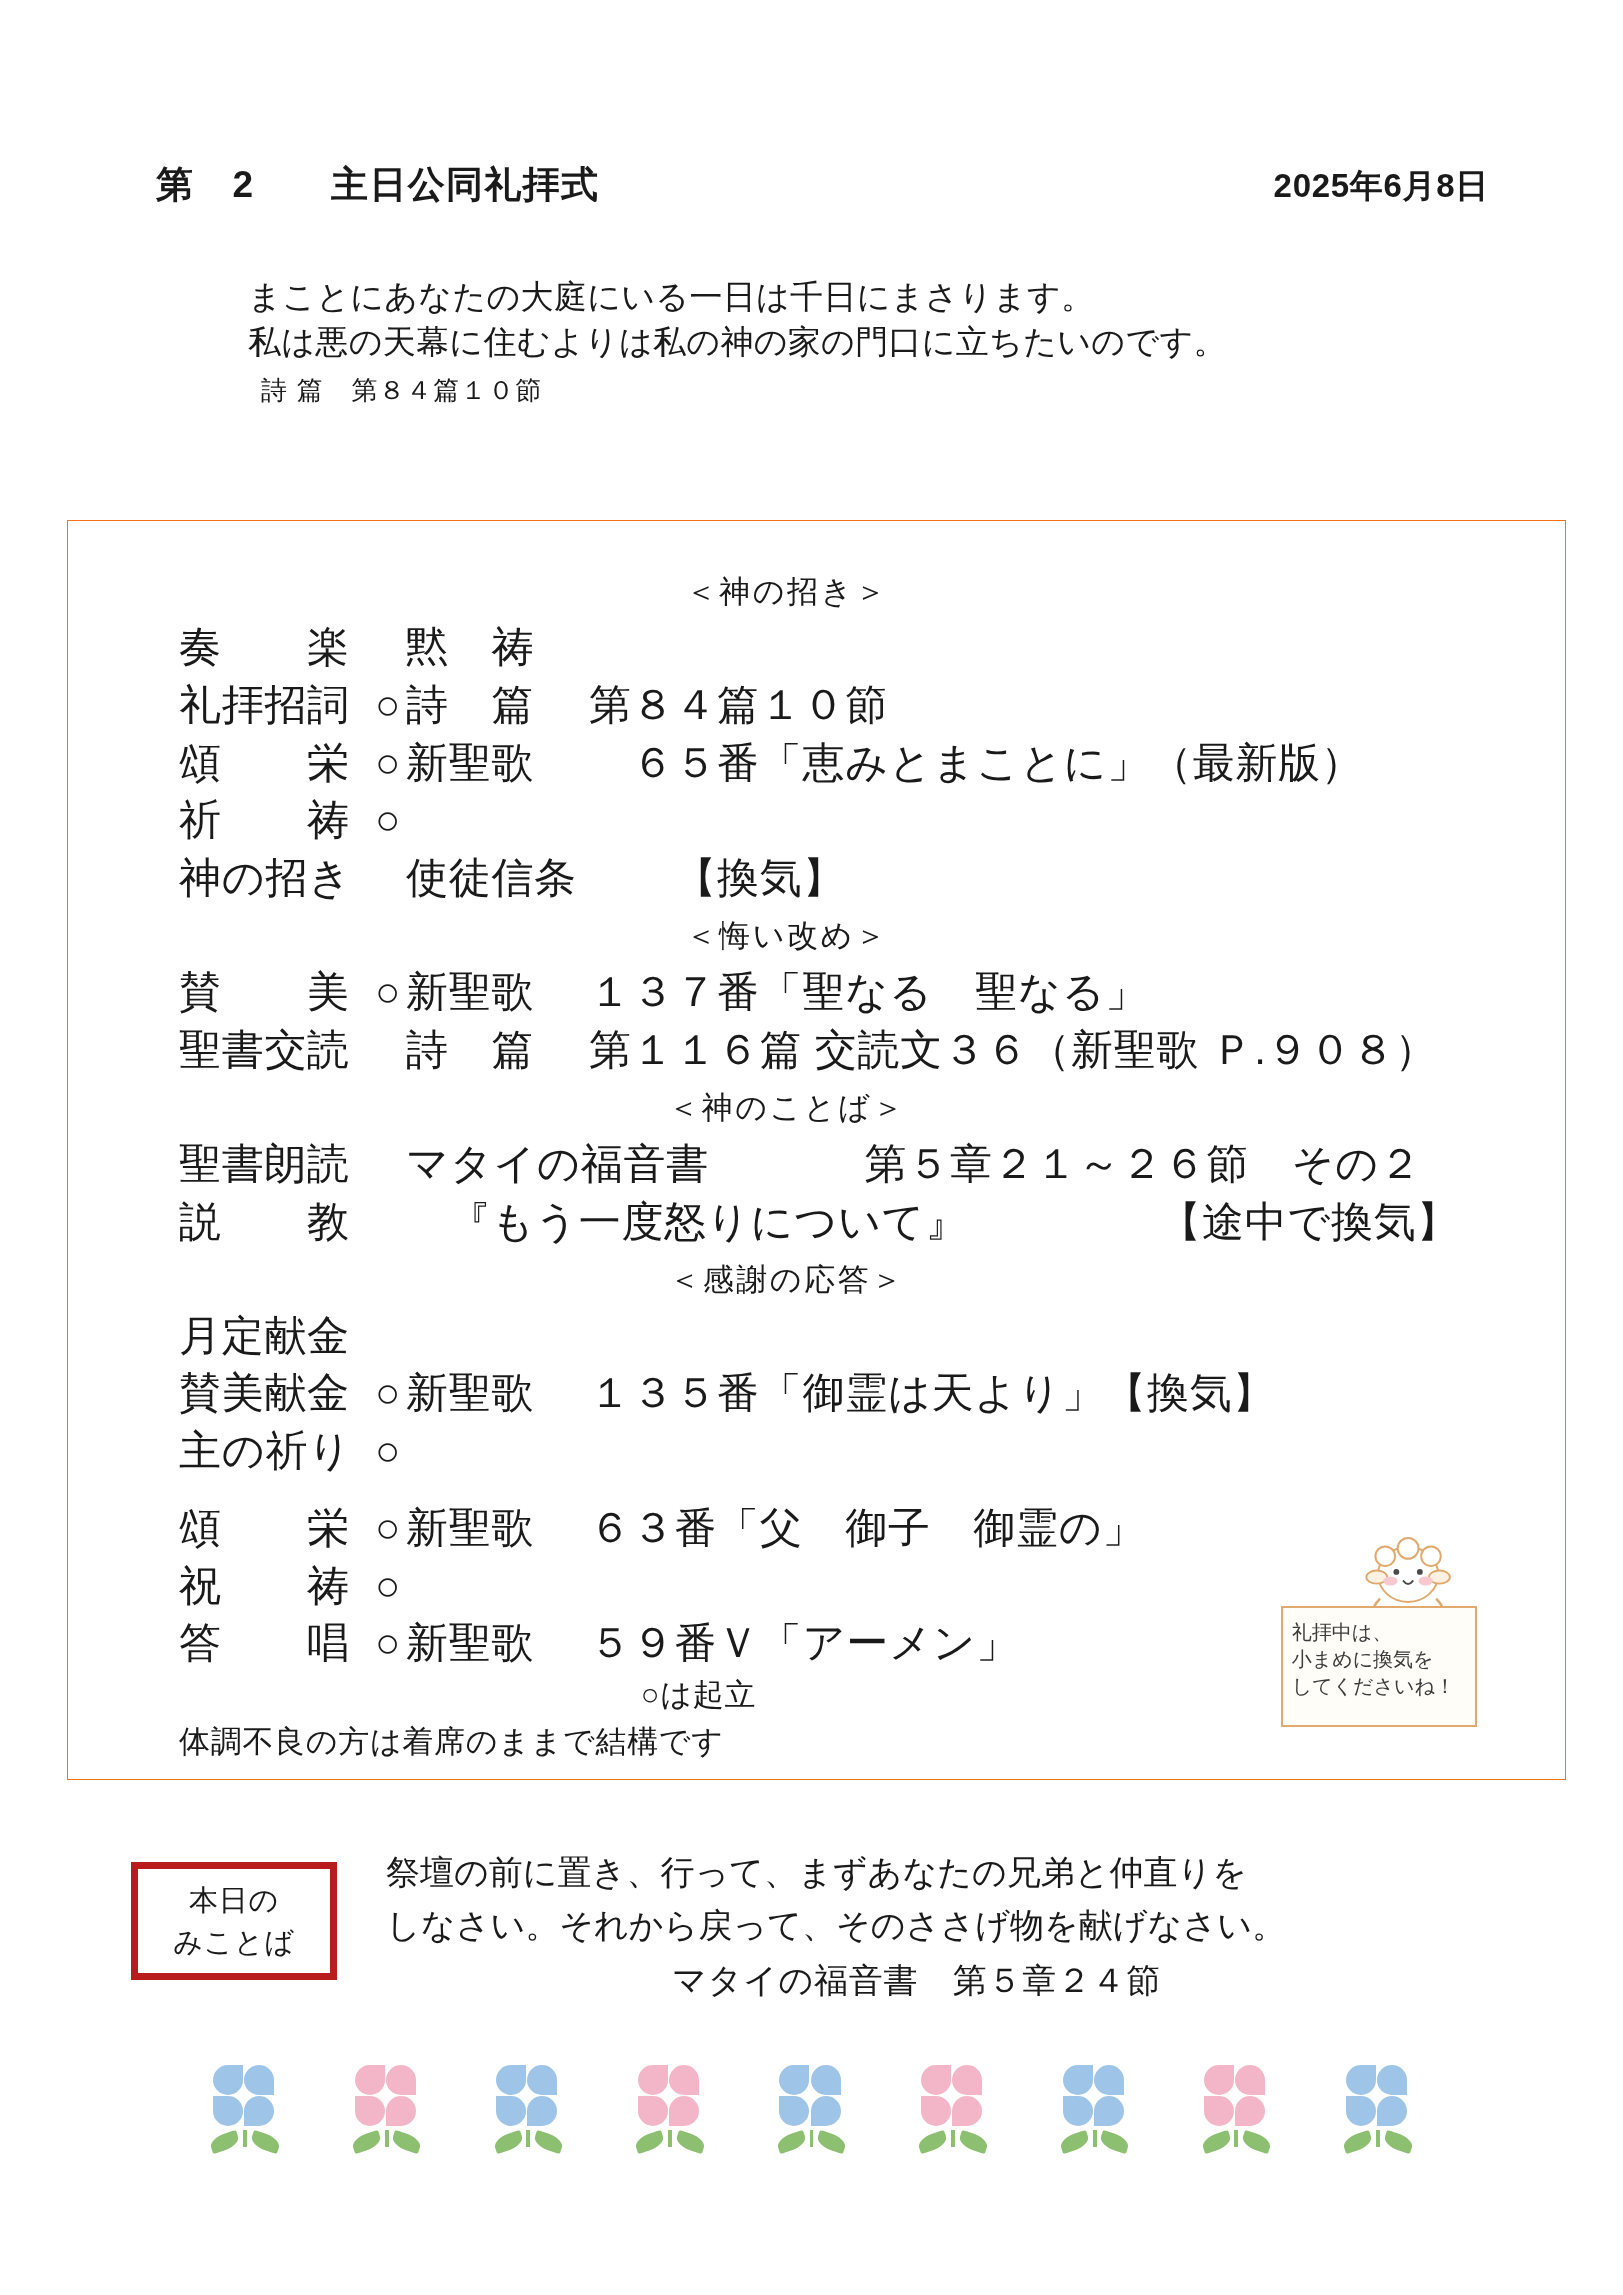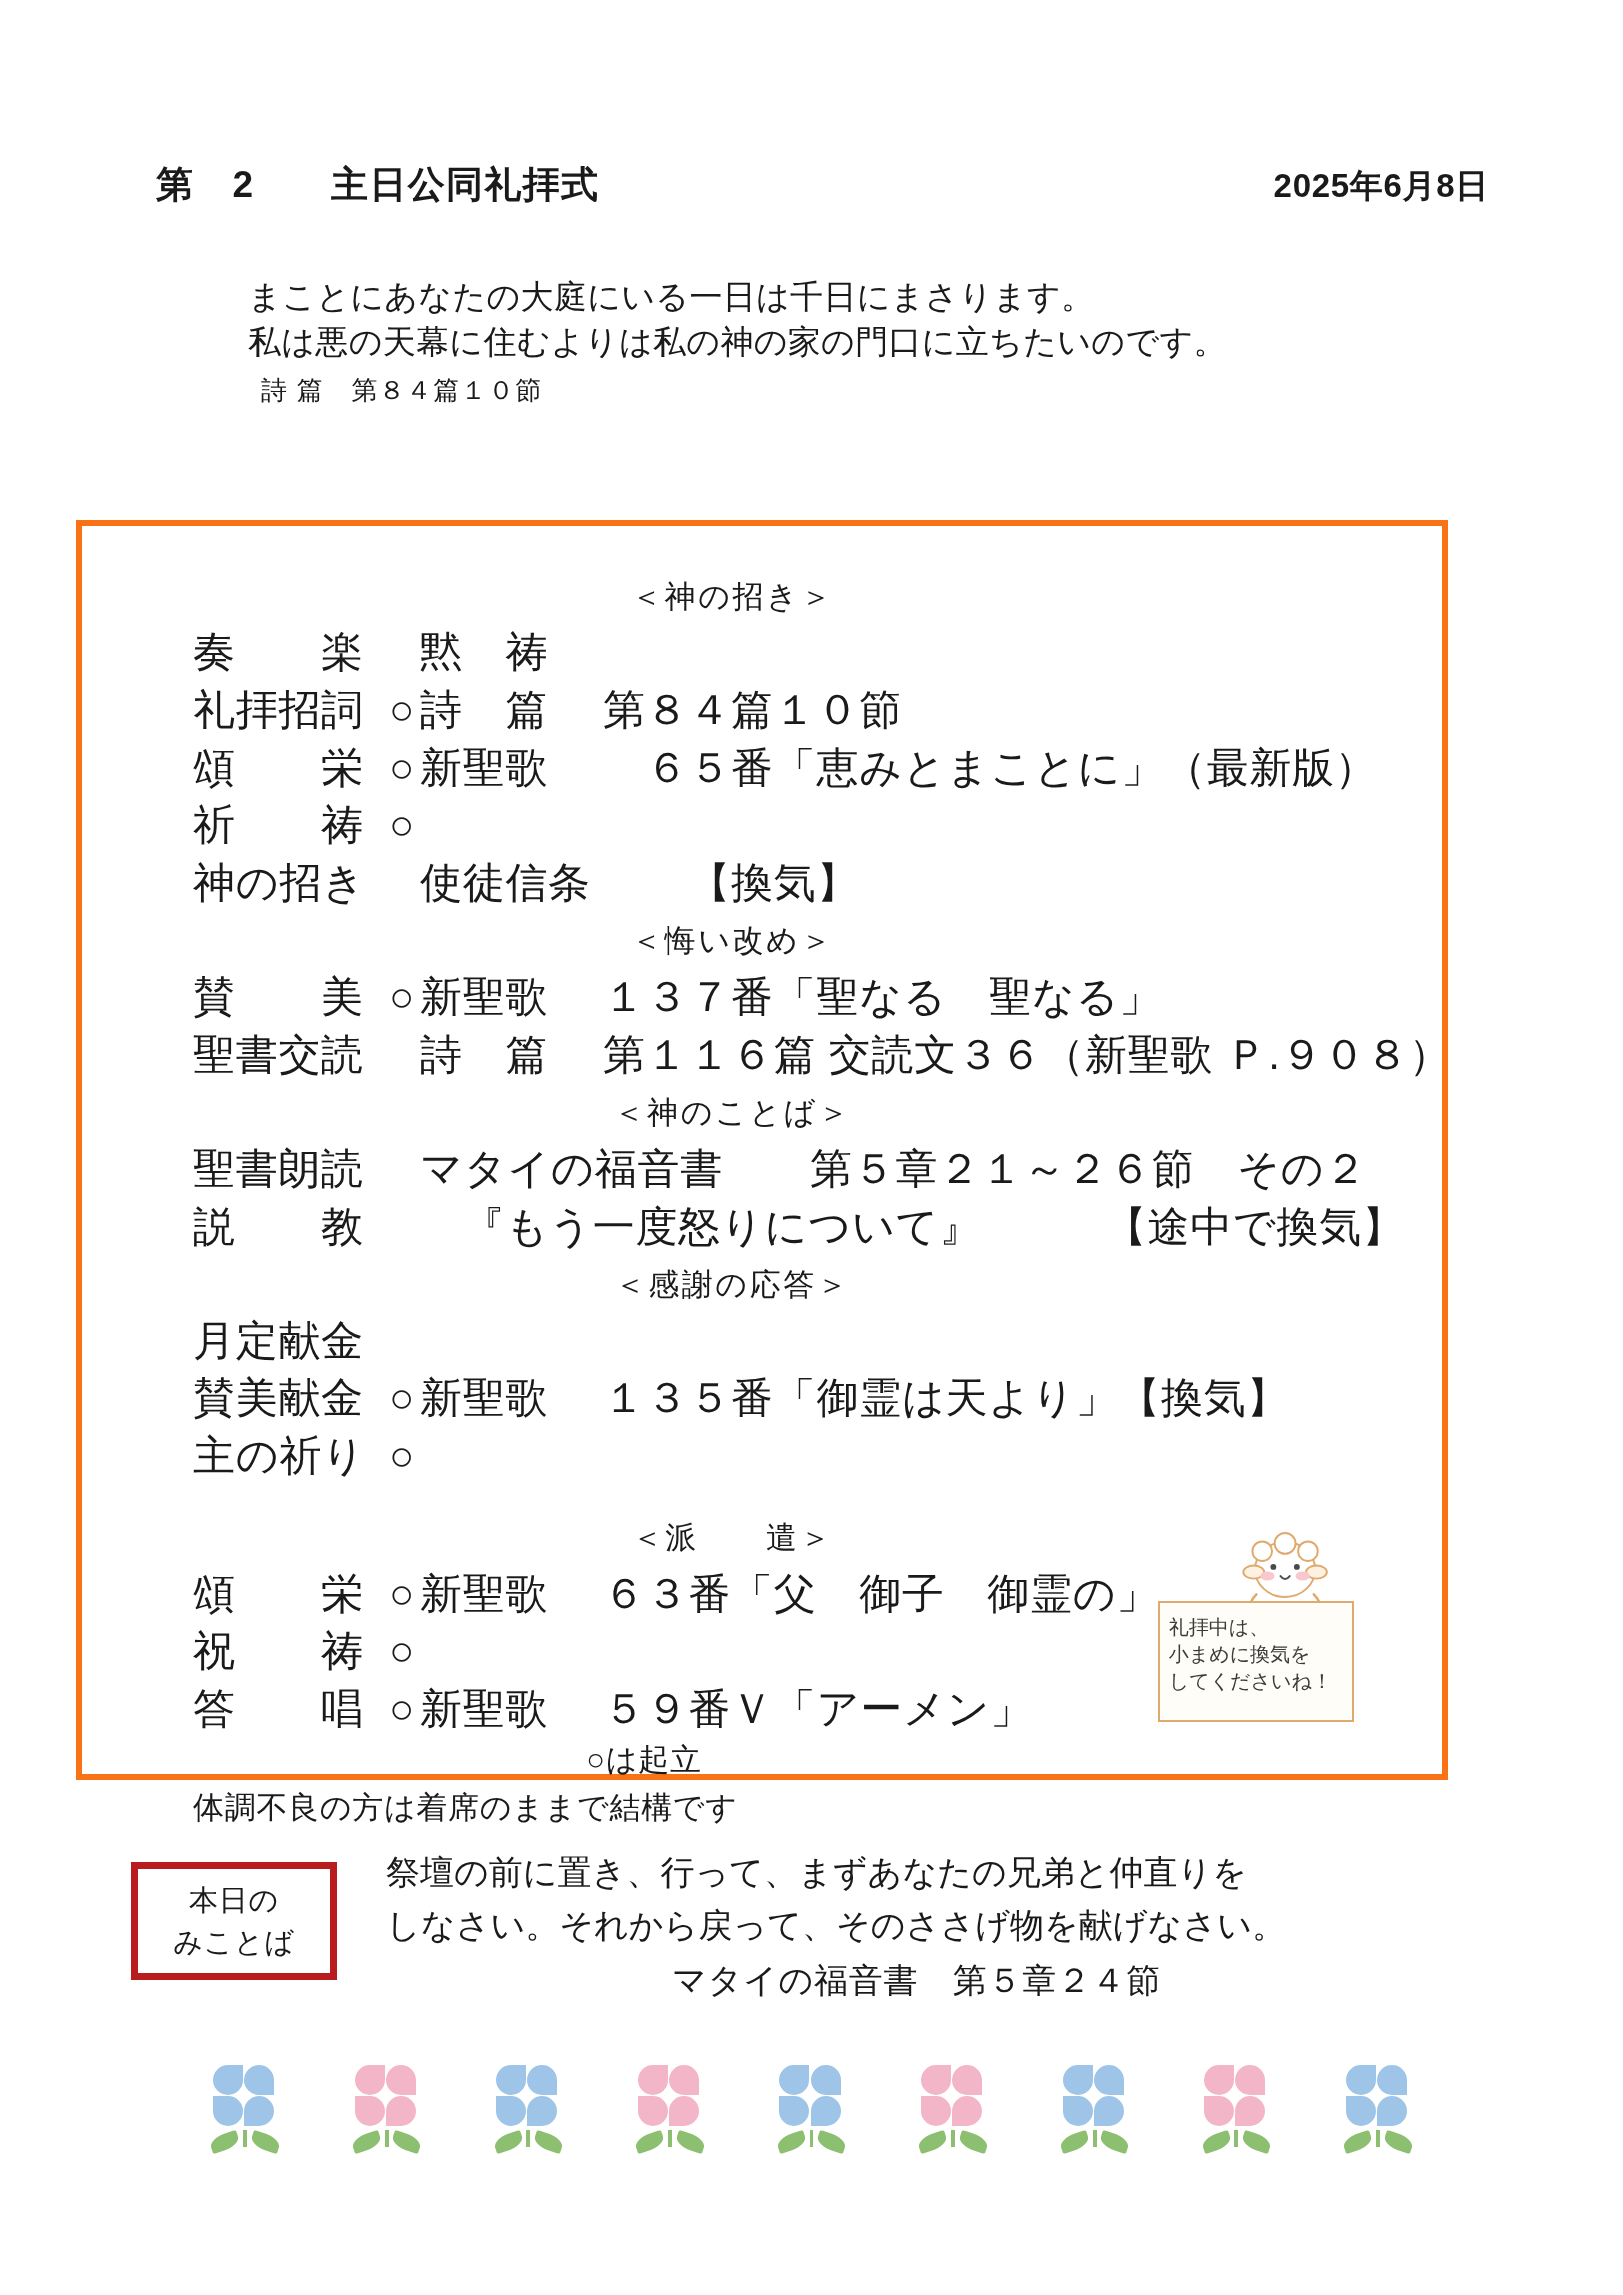--- a/index.html
+++ b/index.html
@@ -64,24 +64,24 @@
     font-size: 26px;
     text-align: left;
     letter-spacing: 1.3px;
     padding-left: 105px;
   }
 
   
   .order-box {
     position: absolute;
     top: 520px;
-    left: 76px;
-    width: 1372px;
+    left: 67px;
+    width: 1499px;
     height: 1260px;
-    border: 6px solid #f97316;
+    border: 1px solid #f97316;
     box-sizing: border-box;
   }
   .order-inner {
     position: relative;
     width: 100%;
     height: 100%;
     padding: 39px 0 0 0;
     box-sizing: border-box;
   }
   .center-head {
@@ -354,21 +354,20 @@
       </div>
       <div class="row">
         <span class="col-label">主の祈り</span>
         <span class="col-mark">○</span>
         <span class="col-book"></span>
         <span class="col-rest"></span>
       </div>
 
       <div class="spacer-sm"></div>
 
-      <div class="center-head">＜派　　遣＞</div>
 
       <div class="row">
         <span class="col-label">頌　　栄</span>
         <span class="col-mark">○</span>
         <span class="col-book">新聖歌</span>
         <span class="col-rest">６３番「父　御子　御霊の」</span>
       </div>
       <div class="row">
         <span class="col-label">祝　　祷</span>
         <span class="col-mark">○</span>

